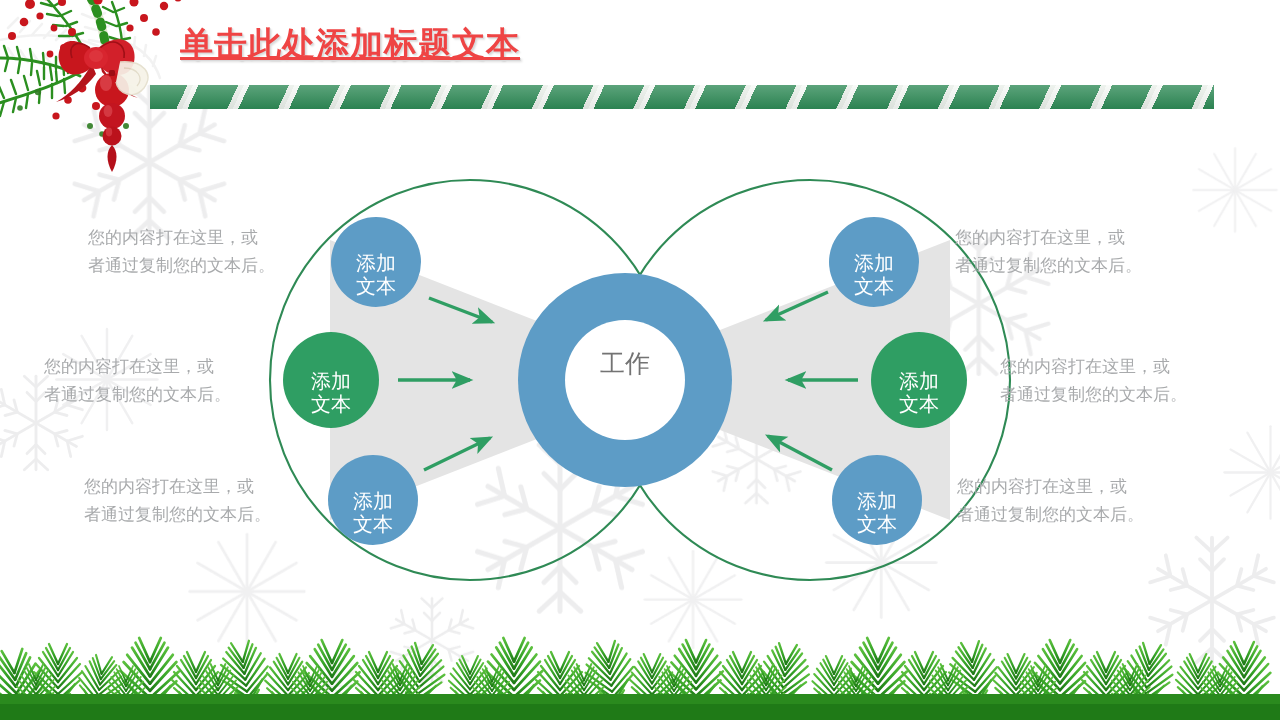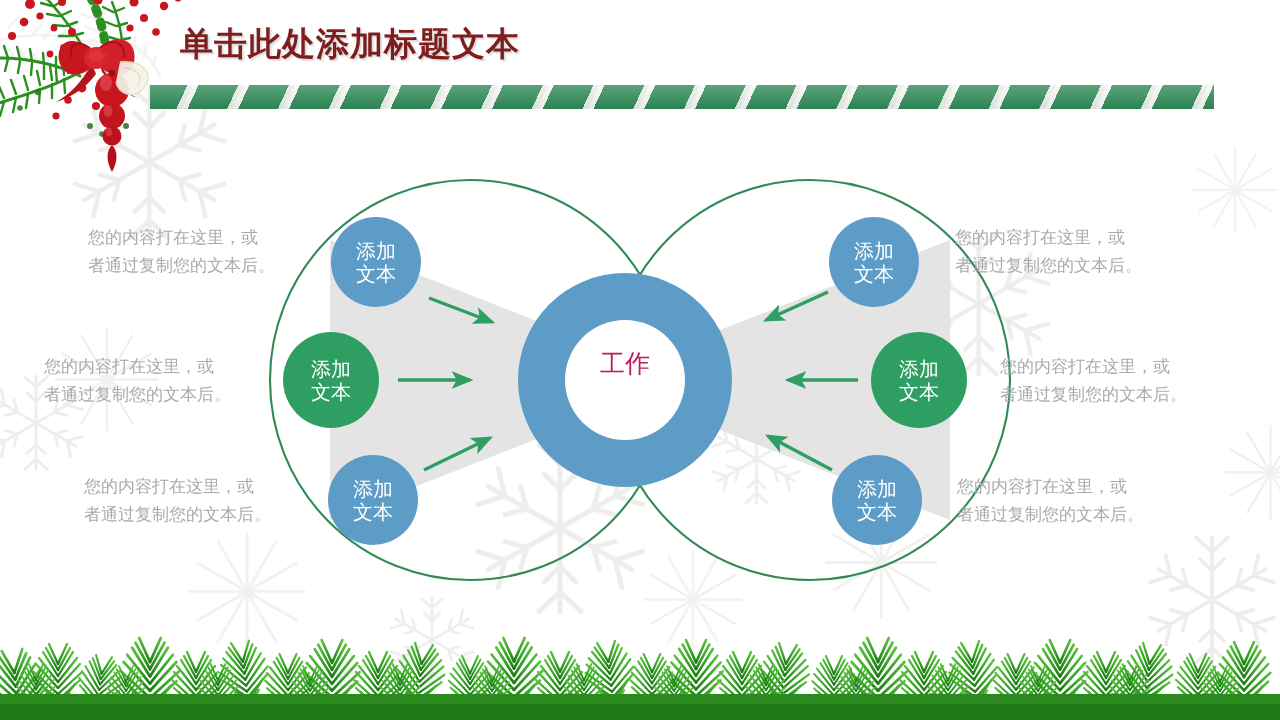--- a/index.html
+++ b/index.html
@@ -39,24 +39,25 @@
     background: #ffffff;
     z-index: 6;
   }
   .slide-title {
     position: absolute;
     left: 180px;
     top: 22px;
     font-size: 33px;
     font-weight: bold;
     letter-spacing: 1px;
-    color: #7f1d1d;
+    color: #ef4444;
     text-shadow: 1px 1px 0 #d9dadb, 2px 2px 2px rgba(0,0,0,0.13);
     white-space: nowrap;
     z-index: 7;
+    text-decoration: underline;
   }
   .stripe-bar {
     position: absolute;
     left: 150px;
     top: 85px;
     width: 1064px;
     height: 24px;
     z-index: 6;
     background-image: repeating-linear-gradient(
         115deg,
@@ -86,30 +87,31 @@
   
   .node-label {
     position: absolute;
     color: #ffffff;
     font-size: 20px;
     line-height: 1.15;
     text-align: center;
     width: 110px;
     pointer-events: none;
     z-index: 5;
+    margin-top: 12px;
   }
   .node-label span { display: block; }
 
   .center-label {
     position: absolute;
     left: 563px;
     top: 348px;
     width: 124px;
     text-align: center;
-    color: #be185d;
+    color: #737373;
     font-size: 25px;
     line-height: 1.2;
     z-index: 5;
     pointer-events: none;
   }
   .center-label span { display: block; }
 
   
   .body-text {
     position: absolute;

